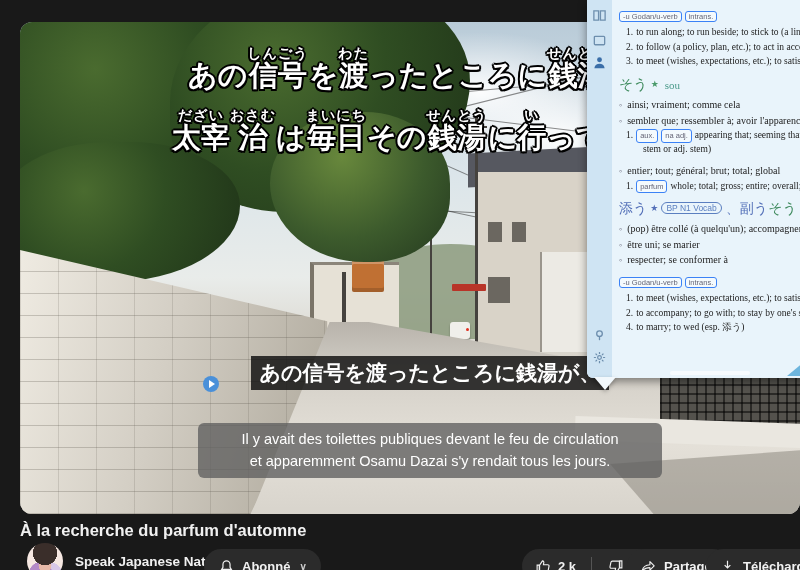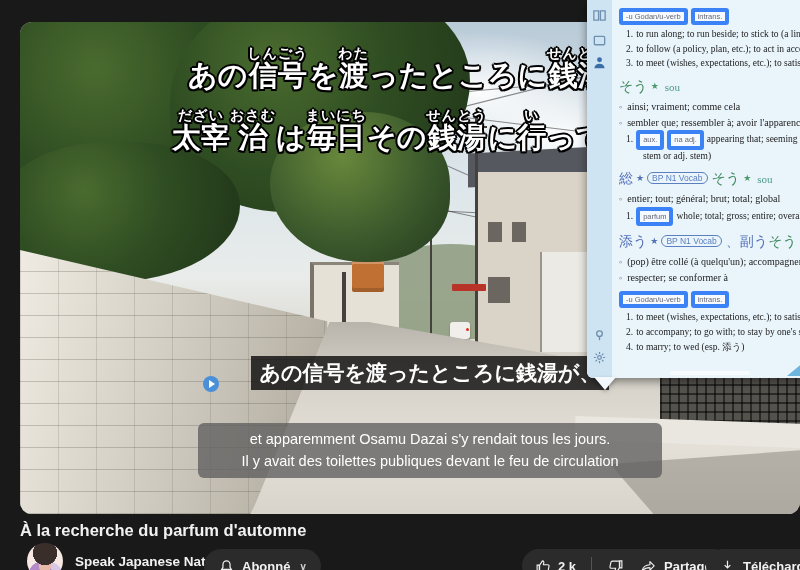--- a/index.html
+++ b/index.html
@@ -72,21 +72,21 @@
   .head .kana{color:#3e8a5d;}
   .head .star-b{color:#5470b8;font-size:9px;vertical-align:2px;margin:0 3px;}
   .head .star-g{color:#4a9a6a;font-size:9px;vertical-align:2px;margin:0 3px;}
   .head .romaji{color:#4a9a8a;font-size:11px;margin-left:3px;}
   .head .sep{color:#5470b8;}
   .head .bp{display:inline-block;border:1px solid #5b7fc0;color:#5b7fc0;border-radius:6px;padding:0 4px;
             font-size:8.5px;font-family:"Liberation Sans",sans-serif;vertical-align:2px;margin-right:4px;}
   .gloss{font-size:10px;line-height:1.5;white-space:nowrap;}
   .gloss .bullet{color:#667;margin-right:5px;font-size:9px;}
   .tagrow{margin:3px 0 2px;}
-  .tag{display:inline-block;border:4px solid #3b82f6;color:#667;background:rgba(255,255,255,.5);border-radius:3px;
+  .tag{display:inline-block;border:1px solid #3b82f6;color:#667;background:rgba(255,255,255,.5);border-radius:3px;
        padding:0 3px;font-size:7.5px;font-family:"Liberation Sans",sans-serif;margin-right:3px;}
   .def{font-size:9.5px;line-height:1.55;margin-left:7px;white-space:nowrap;}
   .def .num{margin-right:3px;}
   .def2{font-size:9.5px;margin-left:24px;line-height:1.4;}
   .popup-scrollbar{position:absolute;left:58px;bottom:3px;width:80px;height:4px;background:rgba(255,255,255,.65);border-radius:2px;}
   .corner-tri{position:absolute;right:2px;bottom:2px;width:0;height:0;border-left:18px solid transparent;border-bottom:15px solid #6db5dd;}
   .popup-arrow{position:absolute;left:594px;top:377px;width:0;height:0;z-index:11;
                border-left:11px solid transparent;border-right:11px solid transparent;border-top:13px solid #f2f8fc;
                filter:drop-shadow(0 2px 2px rgba(0,0,0,.3));}
 
@@ -159,22 +159,22 @@
   </div>
 
   <div class="cap-top" style="left:168px;top:24px;"><ruby>あの<rt></rt></ruby><ruby>信号<rt>しんごう</rt></ruby><ruby>を<rt></rt></ruby><ruby>渡<rt>わた</rt></ruby><ruby>ったところに<rt></rt></ruby><ruby>銭湯<rt>せんとう</rt></ruby><ruby>が<rt></rt></ruby></div>
   <div class="cap-top" style="left:152px;top:86px;"><ruby>太宰<rt>だざい</rt></ruby><ruby>治<rt>おさむ</rt></ruby><ruby>は<rt></rt></ruby><ruby>毎日<rt>まいにち</rt></ruby><ruby>その<rt></rt></ruby><ruby>銭湯<rt>せんとう</rt></ruby><ruby>に<rt></rt></ruby><ruby>行<rt>い</rt></ruby><ruby>ってい<rt></rt></ruby><ruby>た<rt></rt></ruby></div>
 
   <div class="replay-btn"></div>
   <div class="cap-bot">
     <div class="cap-bot-line"><span>あの信号を渡ったところに銭湯が、</span></div><br>
   </div>
   <div class="cap-fr">
+      <div>Il y avait des toilettes publiques devant le feu de circulation</div>
       <div>et apparemment Osamu Dazai s'y rendait tous les jours.</div>
-      <div>Il y avait des toilettes publiques devant le feu de circulation</div>
     </div>
 </div>
 
 <div class="popup">
   <div class="popup-side">
     <span class="side-ic" style="top:8px;">
       <svg viewBox="0 0 16 16">
           <path d="M2 3h5v10H2zM9 3h5v10H9z" fill="none" stroke="currentColor" stroke-width="1.4"></path>
         </svg>
     </span>
@@ -211,27 +211,27 @@
           <div class="def"><span class="num">3.</span>to meet (wishes, expectations, etc.); to satisfy; to</div>
         </div>
         <div class="entry">
           <div class="head"><span class="kana">そう</span><span class="star-g">★</span><span class="romaji">sou</span></div>
           <div class="gloss"><span class="bullet">◦</span>ainsi; vraiment; comme cela</div>
           <div class="gloss"><span class="bullet">◦</span>sembler que; ressembler à; avoir l'apparence de</div>
           <div class="def"><span class="num">1.</span><span class="tag">aux.</span><span class="tag">na adj.</span>appearing that; seeming that; look</div>
           <div class="def2">stem or adj. stem)</div>
         </div>
         <div class="entry">
-          <div class="head"><span class="kanji">総</span><span class="star-b">★</span><span class="bp">BP N1 Vocab</span><span class="kana">そう</span><span class="star-g">★</span><span class="romaji">sou</span></div>
           <div class="gloss"><span class="bullet">◦</span>entier; tout; général; brut; total; global</div>
           <div class="def"><span class="num">1.</span><span class="tag">parfum</span>whole; total; gross; entire; overall; gener</div>
         </div>
         <div class="entry">
           <div class="head"><span class="kanji">添う</span><span class="star-b">★</span><span class="bp">BP N1 Vocab</span><span class="sep">、</span><span class="kanji">副う</span><span class="kana">そう</span><span class="star-g">★</span></div>
           <div class="gloss"><span class="bullet">◦</span>(pop) être collé (à quelqu'un); accompagner; su</div>
+          <div class="gloss"><span class="bullet">◦</span>être uni; se marier</div>
           <div class="gloss"><span class="bullet">◦</span>respecter; se conformer à</div>
           <div class="tagrow"><span class="tag">-u Godan/u-verb</span><span class="tag">intrans.</span></div>
           <div class="def"><span class="num">1.</span>to meet (wishes, expectations, etc.); to satisfy; to</div>
           <div class="def"><span class="num">2.</span>to accompany; to go with; to stay by one's side</div>
           <div class="def"><span class="num">4.</span>to marry; to wed (esp. 添う)</div>
         </div>
       </div>
     <div class="popup-scrollbar"></div>
     <div class="corner-tri"></div>
   </div>

